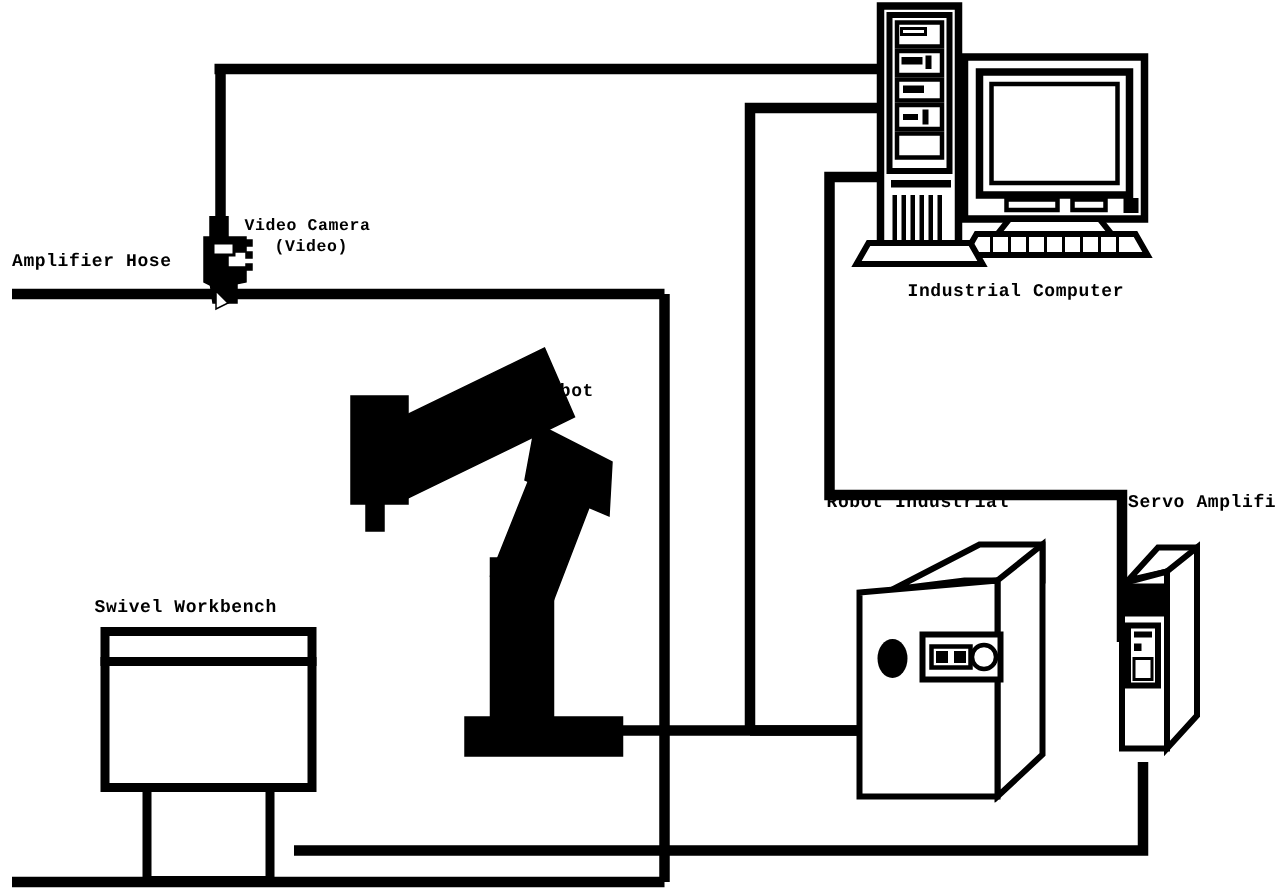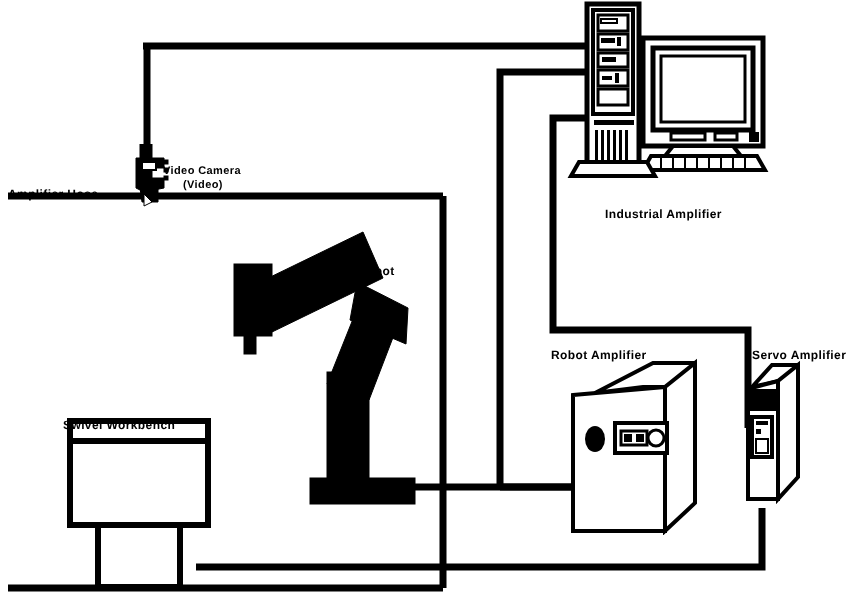--- a/index.html
+++ b/index.html
@@ -7,29 +7,28 @@
   body{font-family:"DejaVu Sans","Liberation Sans",sans-serif;}
   #canvas{
     position:relative;
     width:850px;height:596px;
     background:#ffffff;
     overflow:hidden;
   }
   #canvas svg{position:absolute;left:0;top:0;}
   .lbl{
     position:absolute;
-    font-family:Liberation Sans, sans-serif;
+    font-family:Liberation Mono, monospace;
     font-weight:bold;
     color:#000000;
     white-space:nowrap;
     letter-spacing:0.4px;
     line-height:1.15;
     -webkit-font-smoothing:none;
     text-rendering:geometricPrecision;
-    margin-top:20px;
   }
   .lbl.c{text-align:center;}
 </style>
 </head>
 <body>
 
 <div id="canvas">
 
   <svg width="850" height="596">
     <g fill="none" stroke="#000000" stroke-width="7" stroke-linecap="butt" stroke-linejoin="miter">
@@ -182,23 +181,23 @@
       <rect x="8" y="26" width="138" height="84"></rect>
       <rect x="36" y="110" width="82" height="62"></rect>
     </g>
   </svg>
 
   <div class="lbl" style="left:8px;top:168px;font-size:12px;">Amplifier Hose</div>
 
   <div class="lbl c" style="left:163px;top:145px;font-size:11px;">Video Camera</div>
   <div class="lbl c" style="left:183px;top:159px;font-size:11px;">(Video)</div>
 
-  <div class="lbl" style="left:605px;top:188px;font-size:12px;">Industrial Amplifier</div>
-
-  <div class="lbl" style="left:358px;top:245px;font-size:12px;">Robot</div>
-
-  <div class="lbl" style="left:551px;top:329px;font-size:12px;">Robot Amplifier</div>
+  <div class="lbl" style="left:605px;top:188px;font-size:12px;">Industrial Computer</div>
+
+  <div class="lbl" style="left:358px;top:255px;font-size:12px;">Robot</div>
+
+  <div class="lbl" style="left:551px;top:329px;font-size:12px;">Robot Industrial</div>
 
   <div class="lbl" style="left:752px;top:329px;font-size:12px;">Servo Amplifier</div>
 
   <div class="lbl" style="left:63px;top:399px;font-size:12px;">Swivel Workbench</div>
 
 </div>
 
 </body></html>

